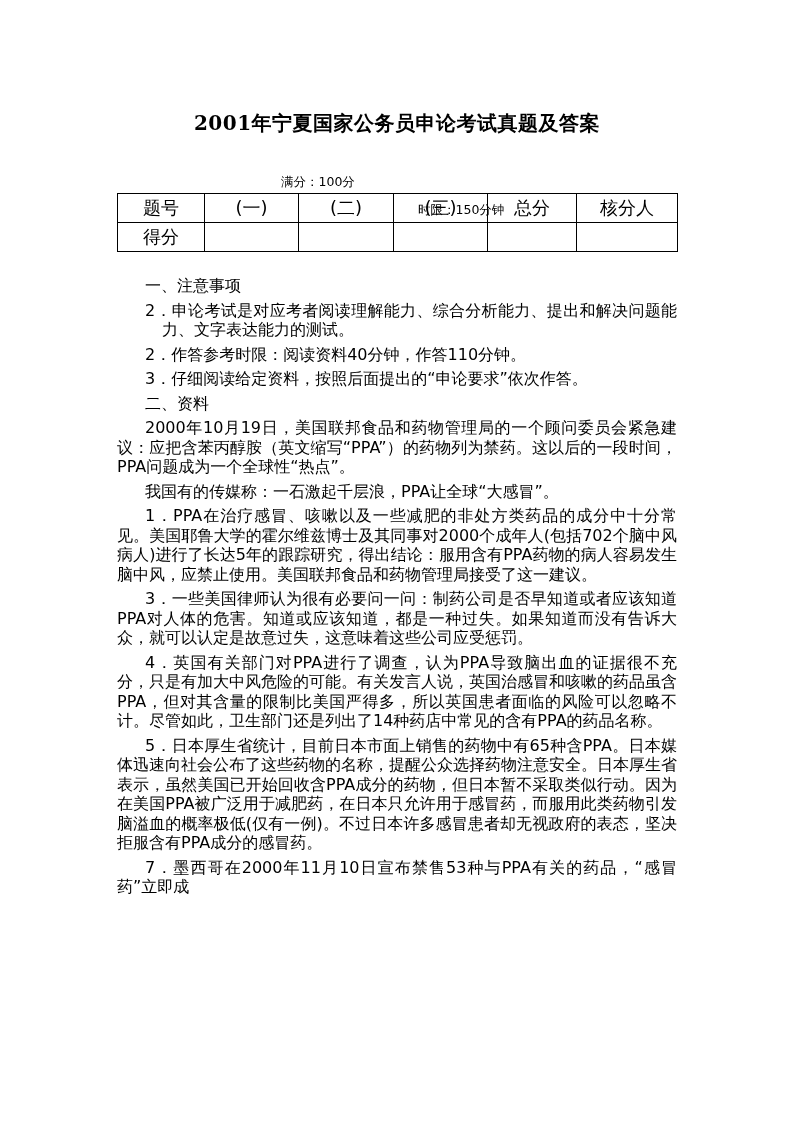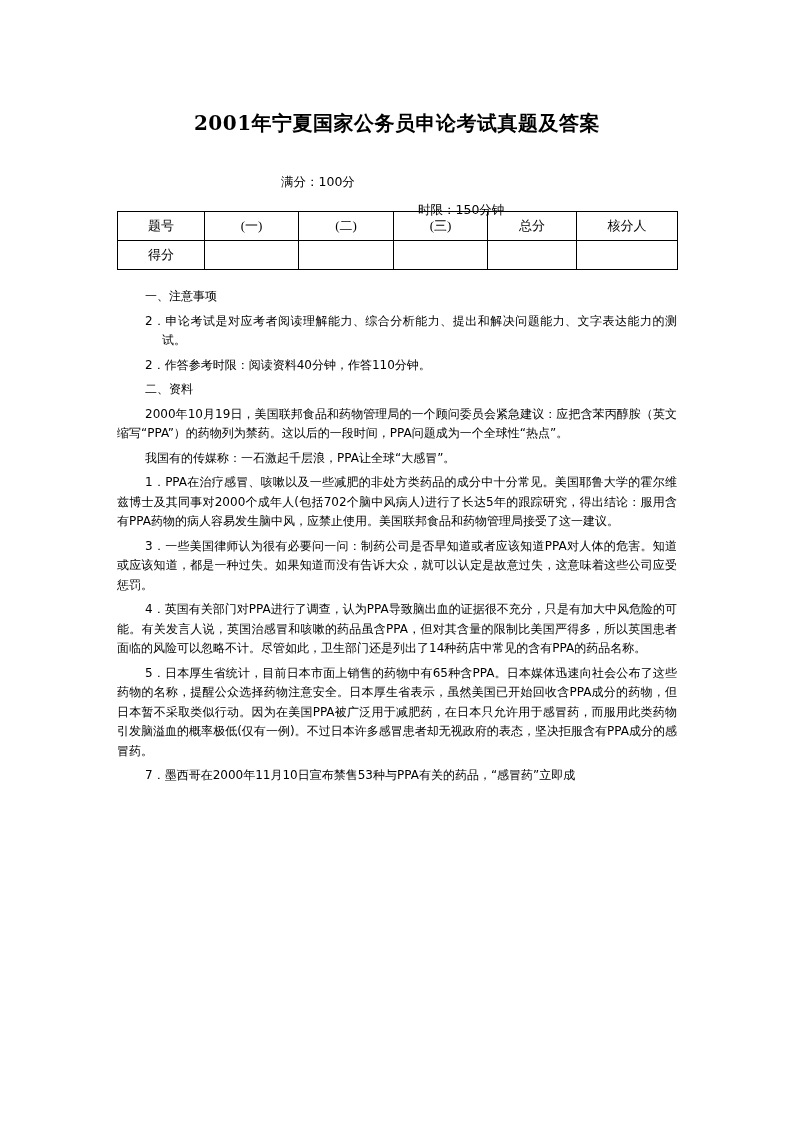--- a/index.html
+++ b/index.html
@@ -3,23 +3,23 @@
 <meta charset="utf-8">
 <style>
   html, body { margin: 0; padding: 0; background: #ffffff; }
   body { width: 794px; height: 1123px; position: relative; overflow: hidden;
          font-family: "DejaVu Sans", "Liberation Sans", sans-serif; color: #000; }
   .page { position: absolute; left: 0; top: 0; width: 793px; height: 1123px; background: #fff; }
   .title { position: absolute; left: 0; width: 794px; top: 110px; text-align: center;
            font-family: "DejaVu Serif", "Liberation Serif", serif; font-size: 20px; font-weight: bold; letter-spacing: 0.5px; }
   .meta { position: absolute; top: 174px; left: 0; width: 794px; font-size: 12.5px; }
   .meta span { position: absolute; white-space: nowrap; }
-  table.score { position: absolute; left: 117px; top: 211px; border-collapse: collapse; font-size: 13px; font-family: Liberation Serif, serif; }
+  table.score { position: absolute; left: 117px; top: 193px; border-collapse: collapse; font-size: 18px; }
   table.score td { border: 1.2px solid #000; text-align: center; height: 28px; padding: 0; }
-  .body-text { position: absolute; left: 117px; width: 560px; top: 287px; font-size: 12px; line-height: 19.5px; }
+  .body-text { position: absolute; left: 117px; width: 560px; top: 276px; font-size: 16px; line-height: 19.5px; }
   .body-text p { margin: 0 0 5px 0; text-align: justify; }
   .h { padding-left: 28px; }
   .li { padding-left: 45px; text-indent: -17px; }
   .para { text-indent: 28px; }
 </style>
 </head>
 <body>
 
 <div class="page">
   <div class="title">2001年宁夏国家公务员申论考试真题及答案</div>
@@ -47,20 +47,21 @@
       <td></td>
       <td></td>
     </tr>
   </tbody>
     </table>
 
   <div class="body-text">
     <p class="h">一、注意事项</p>
     <p class="li">2．申论考试是对应考者阅读理解能力、综合分析能力、提出和解决问题能力、文字表达能力的测试。</p>
     <p class="li">2．作答参考时限：阅读资料40分钟，作答110分钟。</p>
+    <p class="li">3．仔细阅读给定资料，按照后面提出的“申论要求”依次作答。</p>
     <p class="h">二、资料</p>
     <p class="para">2000年10月19日，美国联邦食品和药物管理局的一个顾问委员会紧急建议：应把含苯丙醇胺（英文缩写“PPA”）的药物列为禁药。这以后的一段时间，PPA问题成为一个全球性“热点”。</p>
     <p class="para">我国有的传媒称：一石激起千层浪，PPA让全球“大感冒”。</p>
     <p class="para">1．PPA在治疗感冒、咳嗽以及一些减肥的非处方类药品的成分中十分常见。美国耶鲁大学的霍尔维兹博士及其同事对2000个成年人(包括702个脑中风病人)进行了长达5年的跟踪研究，得出结论：服用含有PPA药物的病人容易发生脑中风，应禁止使用。美国联邦食品和药物管理局接受了这一建议。</p>
     <p class="para">3．一些美国律师认为很有必要问一问：制药公司是否早知道或者应该知道PPA对人体的危害。知道或应该知道，都是一种过失。如果知道而没有告诉大众，就可以认定是故意过失，这意味着这些公司应受惩罚。</p>
     <p class="para">4．英国有关部门对PPA进行了调查，认为PPA导致脑出血的证据很不充分，只是有加大中风危险的可能。有关发言人说，英国治感冒和咳嗽的药品虽含PPA，但对其含量的限制比美国严得多，所以英国患者面临的风险可以忽略不计。尽管如此，卫生部门还是列出了14种药店中常见的含有PPA的药品名称。</p>
     <p class="para">5．日本厚生省统计，目前日本市面上销售的药物中有65种含PPA。日本媒体迅速向社会公布了这些药物的名称，提醒公众选择药物注意安全。日本厚生省表示，虽然美国已开始回收含PPA成分的药物，但日本暂不采取类似行动。因为在美国PPA被广泛用于减肥药，在日本只允许用于感冒药，而服用此类药物引发脑溢血的概率极低(仅有一例)。不过日本许多感冒患者却无视政府的表态，坚决拒服含有PPA成分的感冒药。</p>
     <p class="para">7．墨西哥在2000年11月10日宣布禁售53种与PPA有关的药品，“感冒药”立即成</p>
   </div>
 </div>

